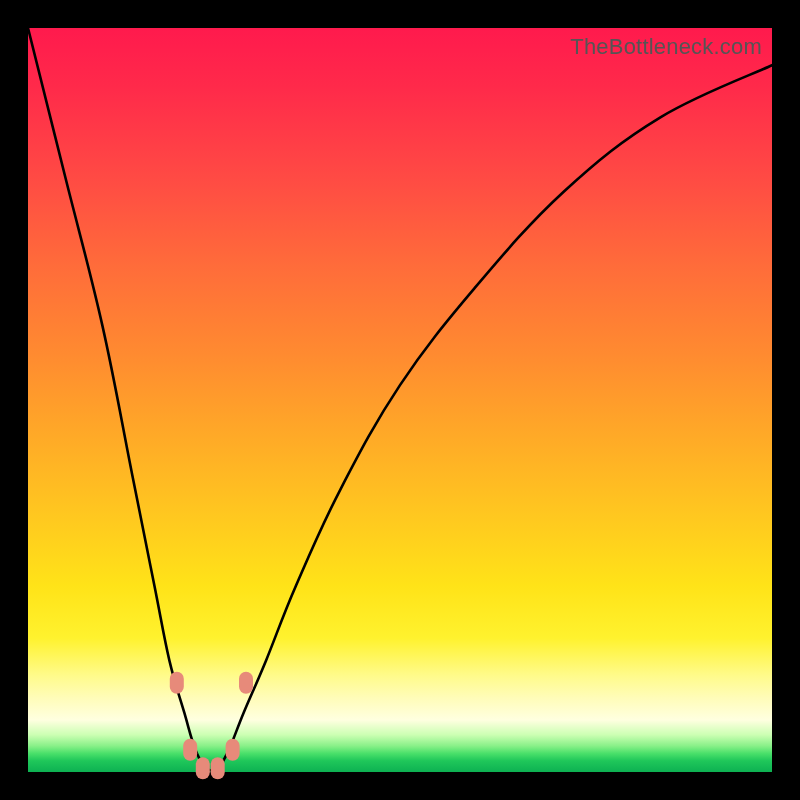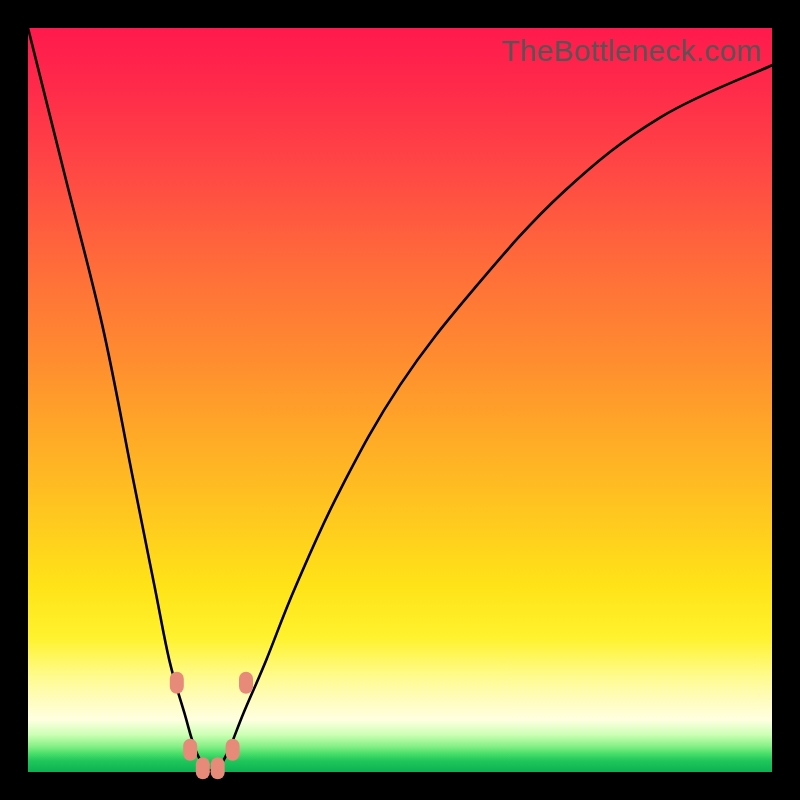--- a/index.html
+++ b/index.html
@@ -43,21 +43,21 @@
       #4ae06a 97.5%,
       #1fc75a 98.5%,
       #0db152 100%
     );
   }
   .attribution {
     position: absolute;
     top: 6px;
     right: 10px;
     color: #555;
-    font-size: 30px;
+    font-size: 22px;
     letter-spacing: 0.2px;
     user-select: none;
   }
   svg.curve {
     position: absolute;
     left: 0;
     top: 0;
     width: 744px;
     height: 744px;
     overflow: visible;

